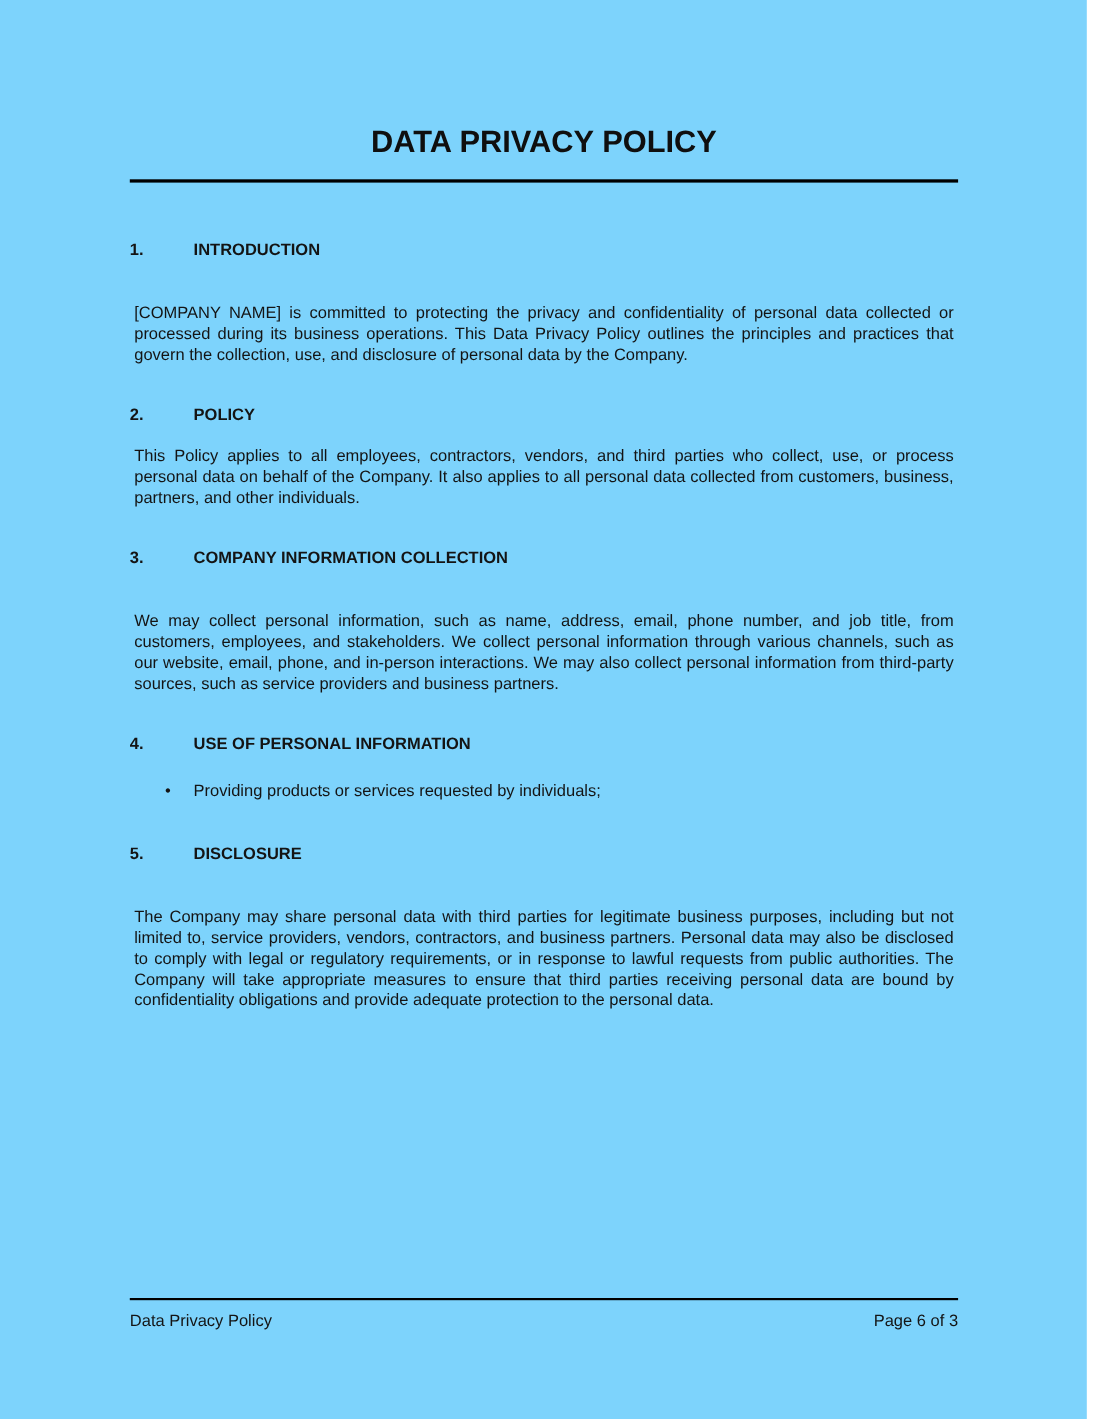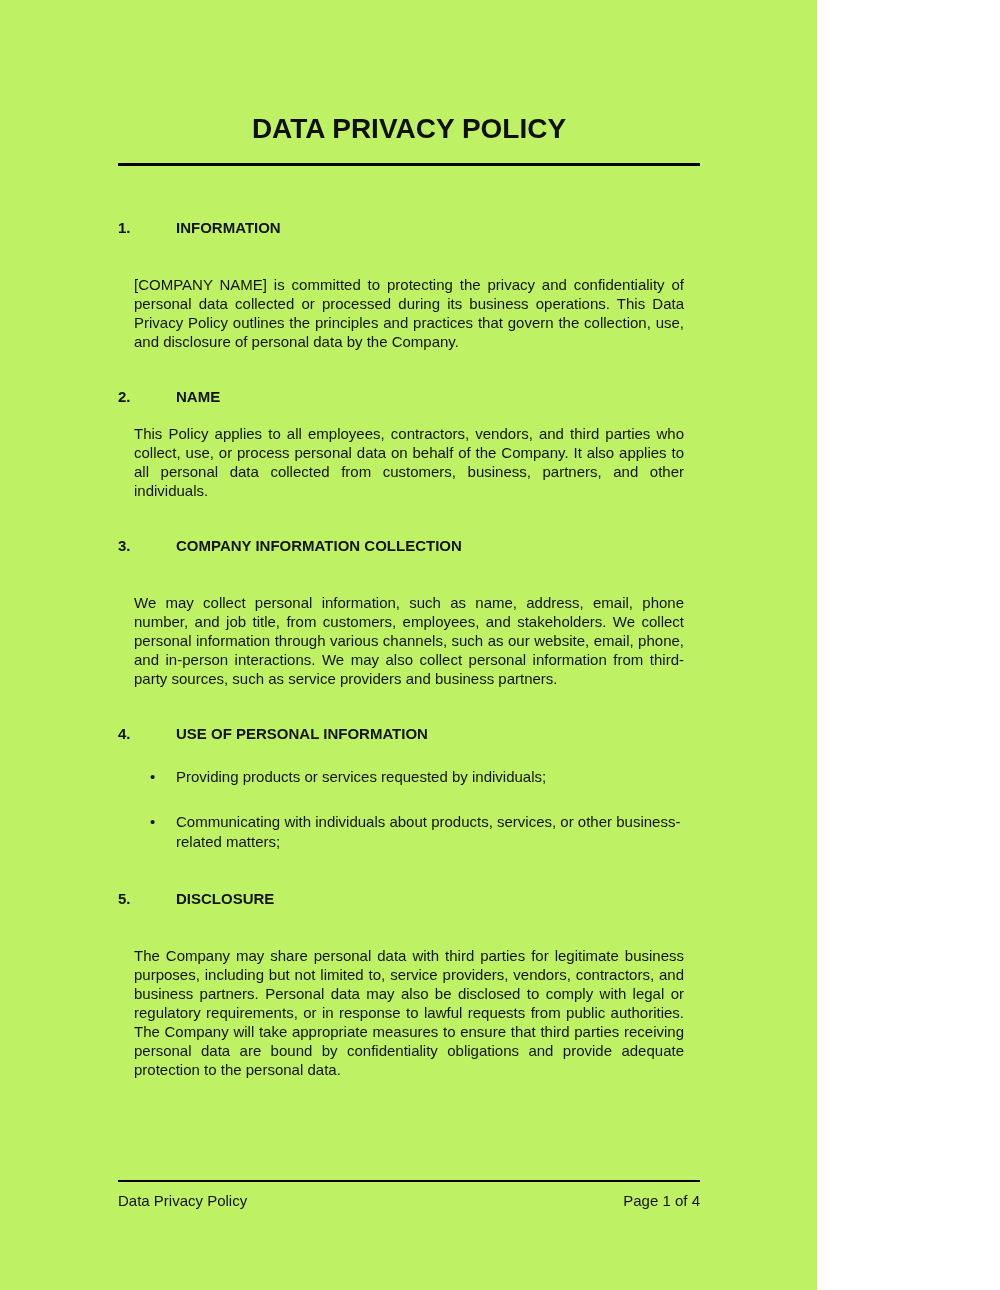--- a/index.html
+++ b/index.html
@@ -1,22 +1,22 @@
 <!DOCTYPE html>
 <html><head>
 <meta charset="utf-8">
 <style>
   html, body { margin: 0; padding: 0; background: #ffffff; }
   .page {
-    width: 817px;
+    width: 988px;
     height: 1290px;
     position: relative;
     box-sizing: border-box;
     padding: 0 117px 0 118px;
-    background: #bef264;
+    background: #7dd3fc;
     font-family: "Liberation Sans", sans-serif;
     font-size: 15px;
     line-height: 19px;
     color: #141414;
     overflow: hidden;
   }
   h1.doc-title {
     margin: 0;
     padding-top: 112px;
     text-align: center;
@@ -32,21 +32,21 @@
   }
   .doc-section .sec-head {
     display: flex;
     font-weight: 700;
     margin: 36px 0 18px 0;
   }
   .doc-section:first-child .sec-head { margin-top: 52px; }
   .doc-section.extra-space .sec-head { margin-bottom: 38px; }
   .sec-num { flex: 0 0 58px; width: 58px; }
   p.sec-para {
-    margin: 16px;
+    margin: 4px;
     text-align: justify;
   }
   ul.sec-bullets {
     margin: 19px 0 0 0;
     padding: 0;
     list-style: none;
   }
   ul.sec-bullets li {
     position: relative;
     padding-left: 58px;
@@ -76,57 +76,56 @@
 <body>
 
 <div class="page">
   <h1 class="doc-title">DATA PRIVACY POLICY</h1>
   <div class="title-rule"></div>
 
   <main>
       <section class="doc-section extra-space">
         <div class="sec-head">
           <span class="sec-num">1.</span>
-          <span class="sec-title">INFORMATION</span>
+          <span class="sec-title">INTRODUCTION</span>
         </div>
         <p class="sec-para">[COMPANY NAME] is committed to protecting the privacy and confidentiality of personal data collected or processed during its business operations. This Data Privacy Policy outlines the principles and practices that govern the collection, use, and disclosure of personal data by the Company.</p>
       </section>
       <section class="doc-section">
         <div class="sec-head">
           <span class="sec-num">2.</span>
-          <span class="sec-title">NAME</span>
+          <span class="sec-title">POLICY</span>
         </div>
         <p class="sec-para">This Policy applies to all employees, contractors, vendors, and third parties who collect, use, or process personal data on behalf of the Company. It also applies to all personal data collected from customers, business, partners, and other individuals.</p>
       </section>
       <section class="doc-section extra-space">
         <div class="sec-head">
           <span class="sec-num">3.</span>
           <span class="sec-title">COMPANY INFORMATION COLLECTION</span>
         </div>
         <p class="sec-para">We may collect personal information, such as name, address, email, phone number, and job title, from customers, employees, and stakeholders. We collect personal information through various channels, such as our website, email, phone, and in-person interactions. We may also collect personal information from third-party sources, such as service providers and business partners.</p>
       </section>
       <section class="doc-section">
         <div class="sec-head">
           <span class="sec-num">4.</span>
           <span class="sec-title">USE OF PERSONAL INFORMATION</span>
         </div>
         <ul class="sec-bullets">
           <li>Providing products or services requested by individuals;</li>
-          <li>Communicating with individuals about products, services, or other business-related matters;</li>
         </ul>
       </section>
       <section class="doc-section extra-space">
         <div class="sec-head">
           <span class="sec-num">5.</span>
           <span class="sec-title">DISCLOSURE</span>
         </div>
         <p class="sec-para">The Company may share personal data with third parties for legitimate business purposes, including but not limited to, service providers, vendors, contractors, and business partners. Personal data may also be disclosed to comply with legal or regulatory requirements, or in response to lawful requests from public authorities. The Company will take appropriate measures to ensure that third parties receiving personal data are bound by confidentiality obligations and provide adequate protection to the personal data.</p>
       </section>
     </main>
 
   <footer class="page-footer">
     <div class="footer-rule"></div>
     <div class="footer-row">
       <span>Data Privacy Policy</span>
-      <span>Page 1 of 4</span>
+      <span>Page 6 of 3</span>
     </div>
   </footer>
 </div>
 
 </body></html>

